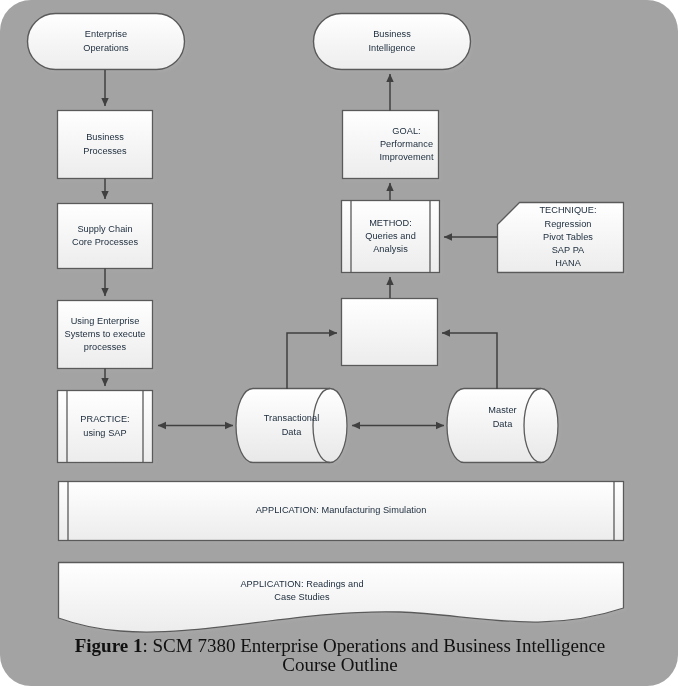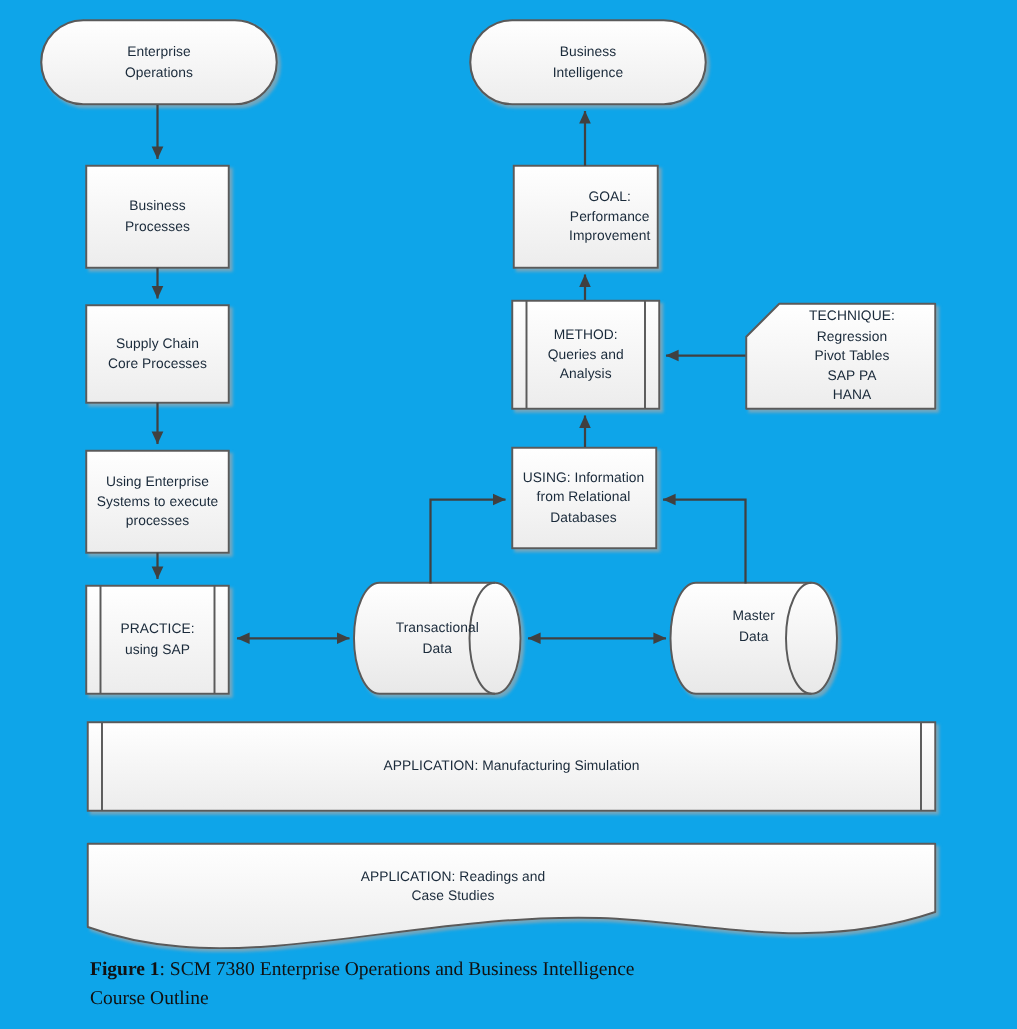--- a/index.html
+++ b/index.html
@@ -8,22 +8,23 @@
     padding: 0;
     background: #ffffff;
   }
   body {
     font-family: "Liberation Sans", sans-serif;
   }
   #page {
     position: relative;
     width: 678px;
     height: 686px;
-    background: #0ea5e9;
+    background: #a3a3a3;
     overflow: hidden;
+    border-radius: 31px;
   }
   #diagram-svg {
     position: absolute;
     left: 0;
     top: 0;
     width: 678px;
     height: 686px;
   }
   .node-label {
     position: absolute;
@@ -37,23 +38,23 @@
     line-height: 13.2px;
     letter-spacing: 0.05px;
     white-space: pre-line;
     pointer-events: none;
   }
   #figure-caption {
     position: absolute;
     left: 60px;
     top: 636px;
     width: 560px;
-    text-align: left;
+    text-align: center;
     font-family: "Liberation Serif", serif;
-    font-size: 13px;
+    font-size: 19px;
     line-height: 19px;
     color: #111111;
   }
   #figure-caption .cap-bold {
     font-weight: bold;
   }
 </style>
 </head>
 <body>
 
@@ -205,23 +206,20 @@
   <div class="node-label" style="left:351px; top:200px; width:79px; height:73px;text-align:center;">METHOD:
 Queries and
 Analysis</div>
 
   <div class="node-label" style="left:500px; top:202px; width:136px; height:71px;">TECHNIQUE:
 Regression
 Pivot Tables
 SAP PA
 HANA</div>
 
-  <div class="node-label" style="left:339px; top:298px; width:100px; height:68px;">USING: Information
-from Relational
-Databases</div>
 
   <div class="node-label" style="left:248px; top:388px; width:87px; height:75px;">Transactional
 Data</div>
 
   <div class="node-label" style="left:459px; top:388px; width:87px; height:59px;">Master
 Data</div>
 
   <div class="node-label" style="left:68px; top:481px; width:546px; height:60px;">APPLICATION: Manufacturing Simulation</div>
 
   <div class="node-label" style="left:58px; top:562px; width:488px; height:58px;">APPLICATION: Readings and

